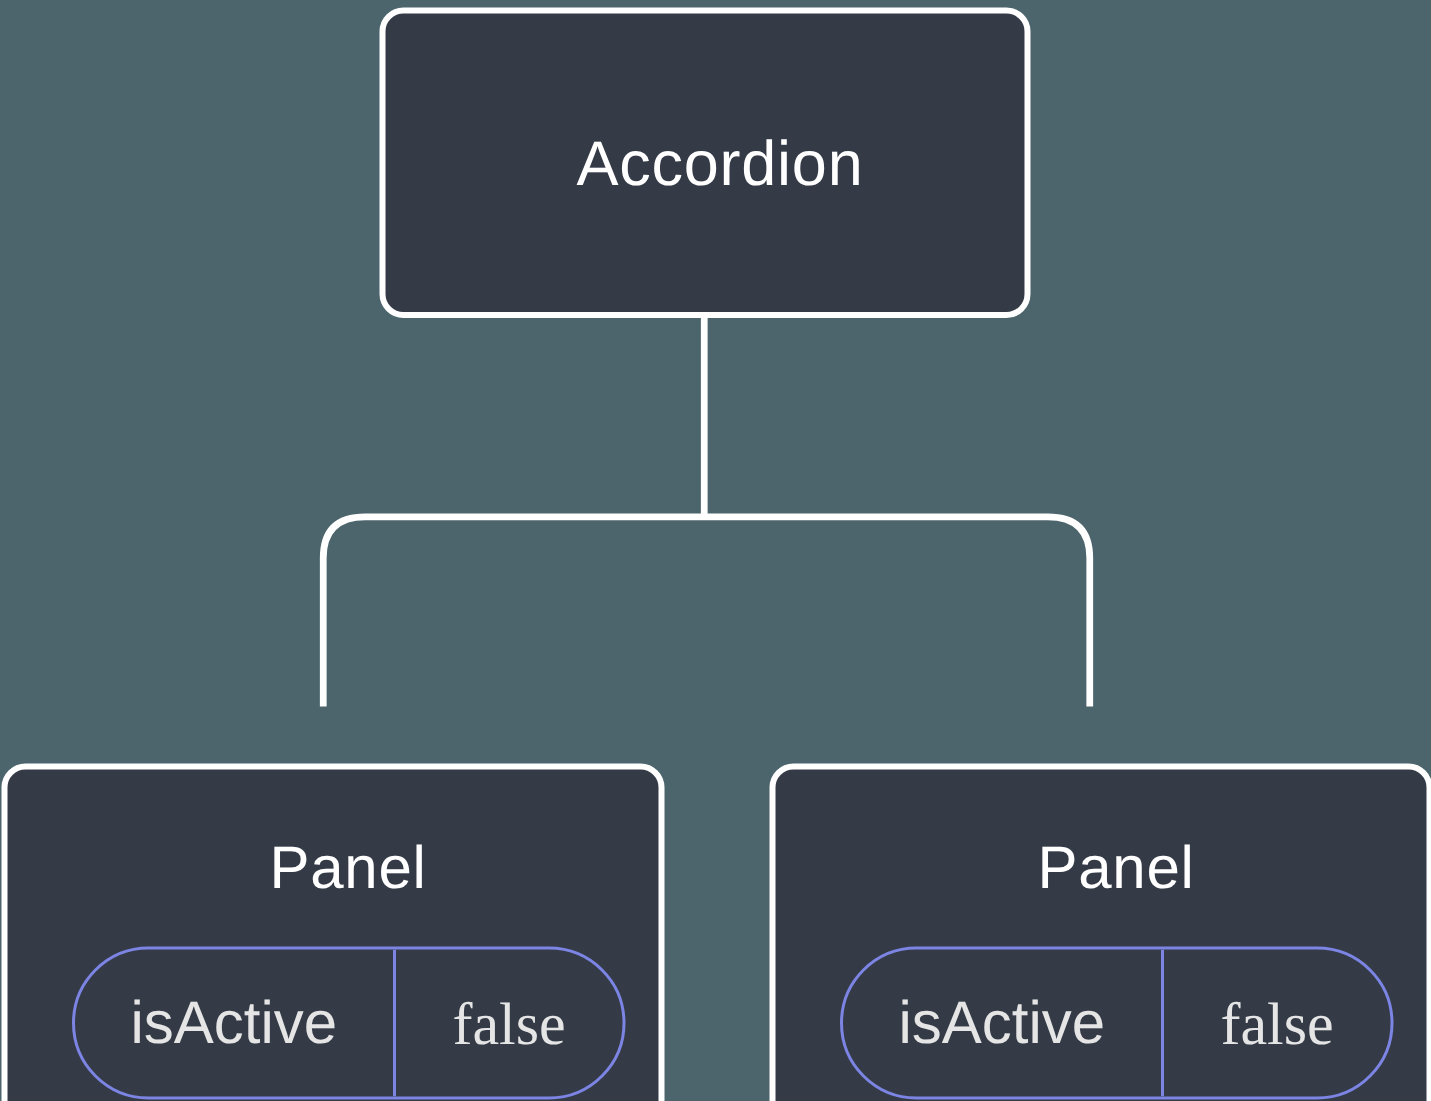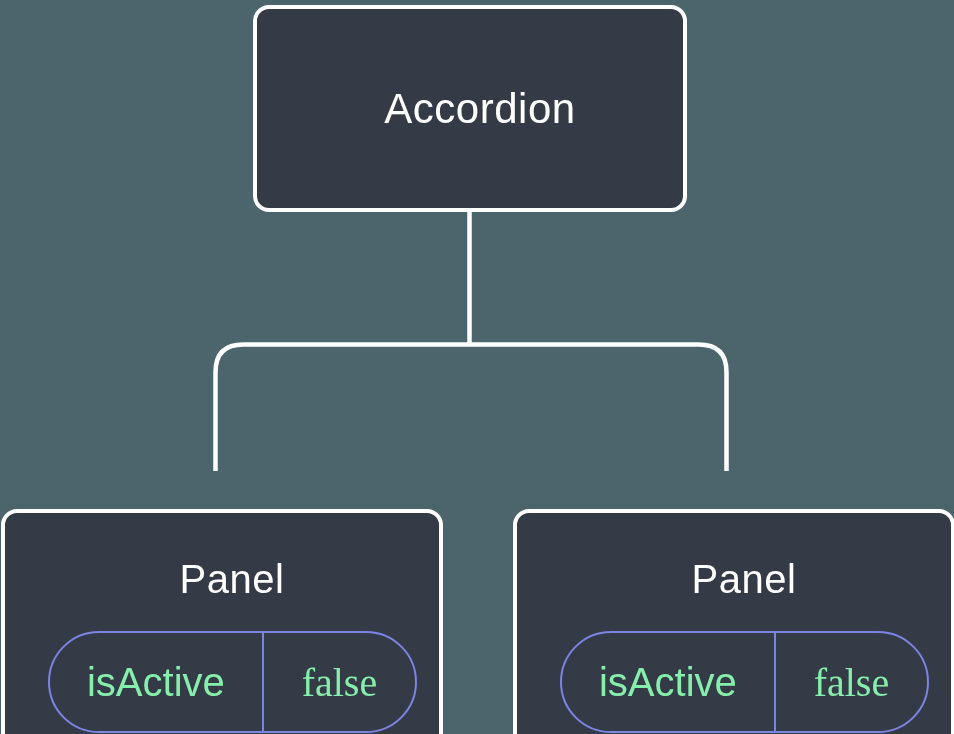--- a/index.html
+++ b/index.html
@@ -64,21 +64,21 @@
     letter-spacing: 0.5px;
   }
   .state-pill {
     margin-top: 28px;
     box-sizing: border-box;
     width: 369px;
     height: 102px;
     border: 2.5px solid #7C84E4;
     border-radius: 51px;
     display: flex;
-    color: #86efac;
+    color: #e5e5e5;
     font-size: 40px;
     overflow: hidden;
   }
   .pill-name {
     flex: 0 0 58.3%;
     display: flex;
     align-items: center;
     justify-content: center;
     border-right: 2.5px solid #7C84E4;
   }

